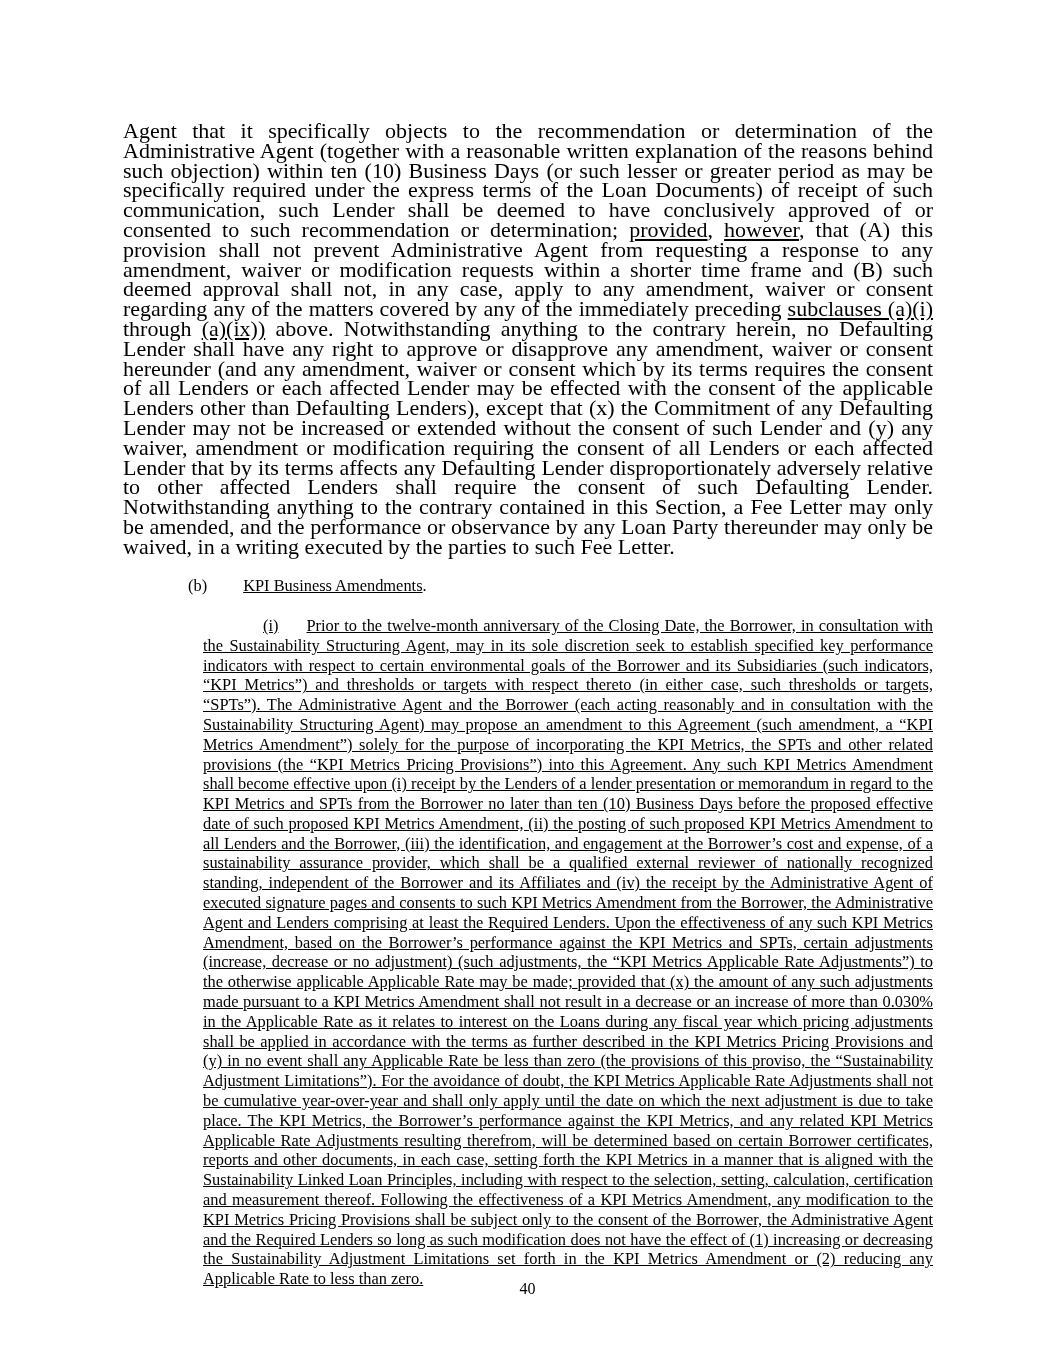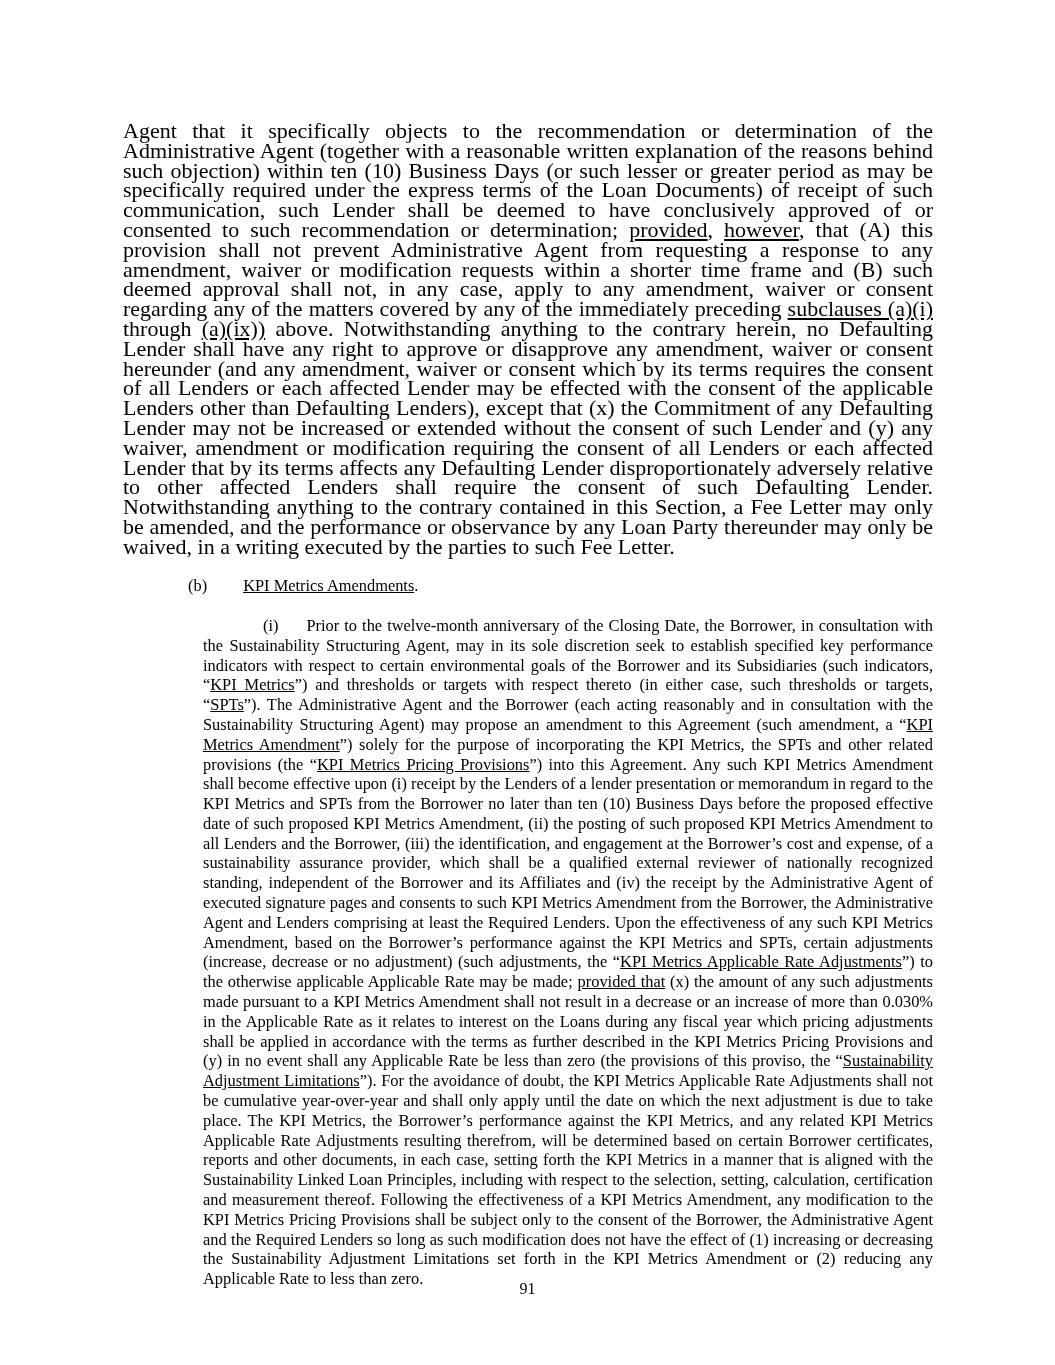--- a/index.html
+++ b/index.html
@@ -26,41 +26,42 @@
     text-align: left;
   }
   .heading .hlabel { margin-left: 65px; }
   .tab-b { display: inline-block; width: 36px; }
   .clause {
     margin: 19.8px 0 0 80px;
     text-align: justify;
     font-size: 16.4px;
     line-height: 19.8px;
     text-indent: 60px;
+    text-decoration: underline;
   }
   .tab-i { display: inline-block; width: 28px; }
   .page-number {
     position: absolute; left: 0; right: 0; top: 1281px;
     text-align: center;
     font-size: 16px;
     line-height: 16px;
   }
 </style>
 </head>
 <body>
 
 <div class="page">
   <div class="content">
 
     <p class="body-par"><span>Agent that it specifically objects to the recommendation or determination of the Administrative Agent (together with a reasonable written explanation of the reasons behind such objection) within ten (10) Business Days (or such lesser or greater period as may be specifically required under the express terms of the Loan Documents) of receipt of such communication, such Lender shall be deemed to have conclusively approved of or consented to such recommendation or determination; </span><span class="u">provided</span><span>, </span><span class="u">however</span><span>, that (A) this provision shall not prevent Administrative Agent from requesting a response to any amendment, waiver or modification requests within a shorter time frame and (B) such deemed approval shall not, in any case, apply to any amendment, waiver or consent regarding any of the matters covered by any of the immediately preceding </span><span class="u">subclauses (a)(i)</span><span> through </span><span class="u">(a)(ix))</span><span> above.  Notwithstanding anything to the contrary herein, no Defaulting Lender shall have any right to approve or disapprove any amendment, waiver or consent hereunder (and any amendment, waiver or consent which by its terms requires the consent of all Lenders or each affected Lender may be effected with the consent of the applicable Lenders other than Defaulting Lenders), except that (x) the Commitment of any Defaulting Lender may not be increased or extended without the consent of such Lender and (y) any waiver, amendment or modification requiring the consent of all Lenders or each affected Lender that by its terms affects any Defaulting Lender disproportionately adversely relative to other affected Lenders shall require the consent of such Defaulting Lender.  Notwithstanding anything to the contrary contained in this Section, a Fee Letter may only be amended, and the performance or observance by any Loan Party thereunder may only be waived, in a writing executed by the parties to such Fee Letter.</span></p>
 
     <div class="heading">
-      <span class="hlabel">(b)</span><span class="tab-b"></span><span><span class="u">KPI Metrics Amendments</span><span>.</span></span>
+      <span class="hlabel">(b)</span><span class="tab-b"></span><span><span class="u">KPI Business Amendments</span><span>.</span></span>
     </div>
 
     <p class="clause">
       <span>(i)</span><span class="tab-i"></span><span><span>Prior to the twelve-month anniversary of the Closing Date, the Borrower, in consultation with the Sustainability Structuring Agent, may in its sole discretion seek to establish specified key performance indicators with respect to certain environmental goals of the Borrower and its Subsidiaries (such indicators, “</span><span class="u">KPI Metrics</span><span>”) and thresholds or targets with respect thereto (in either case, such thresholds or targets, “</span><span class="u">SPTs</span><span>”). The Administrative Agent and the Borrower (each acting reasonably and in consultation with the Sustainability Structuring Agent) may propose an amendment to this Agreement (such amendment, a “</span><span class="u">KPI Metrics Amendment</span><span>”) solely for the purpose of incorporating the KPI Metrics, the SPTs and other related provisions (the “</span><span class="u">KPI Metrics Pricing Provisions</span><span>”) into this Agreement. Any such KPI Metrics Amendment shall become effective upon (i) receipt by the Lenders of a lender presentation or memorandum in regard to the KPI Metrics and SPTs from the Borrower no later than ten (10) Business Days before the proposed effective date of such proposed KPI Metrics Amendment, (ii) the posting of such proposed KPI Metrics Amendment to all Lenders and the Borrower, (iii) the identification, and engagement at the Borrower’s cost and expense, of a sustainability assurance provider, which shall be a qualified external reviewer of nationally recognized standing, independent of the Borrower and its Affiliates and (iv) the receipt by the Administrative Agent of executed signature pages and consents to such KPI Metrics Amendment from the Borrower, the Administrative Agent and Lenders comprising at least the Required Lenders. Upon the effectiveness of any such KPI Metrics Amendment, based on the Borrower’s performance against the KPI Metrics and SPTs, certain adjustments (increase, decrease or no adjustment) (such adjustments, the “</span><span class="u">KPI Metrics Applicable Rate Adjustments</span><span>”) to the otherwise applicable Applicable Rate may be made; </span><span class="u">provided that</span><span> (x) the amount of any such adjustments made pursuant to a KPI Metrics Amendment shall not result in a decrease or an increase of more than 0.030% in the Applicable Rate as it relates to interest on the Loans during any fiscal year which pricing adjustments shall be applied in accordance with the terms as further described in the KPI Metrics Pricing Provisions and (y) in no event shall any Applicable Rate be less than zero (the provisions of this proviso, the “</span><span class="u">Sustainability Adjustment Limitations</span><span>”). For the avoidance of doubt, the KPI Metrics Applicable Rate Adjustments shall not be cumulative year-over-year and shall only apply until the date on which the next adjustment is due to take place. The KPI Metrics, the Borrower’s performance against the KPI Metrics, and any related KPI Metrics Applicable Rate Adjustments resulting therefrom, will be determined based on certain Borrower certificates, reports and other documents, in each case, setting forth the KPI Metrics in a manner that is aligned with the Sustainability Linked Loan Principles, including with respect to the selection, setting, calculation, certification and measurement thereof. Following the effectiveness of a KPI Metrics Amendment, any modification to the KPI Metrics Pricing Provisions shall be subject only to the consent of the Borrower, the Administrative Agent and the Required Lenders so long as such modification does not have the effect of (1) increasing or decreasing the Sustainability Adjustment Limitations set forth in the KPI Metrics Amendment or (2) reducing any Applicable Rate to less than zero.</span></span>
     </p>
 
   </div>
 
-  <div class="page-number">91</div>
+  <div class="page-number">40</div>
 </div>
 
 </body></html>

